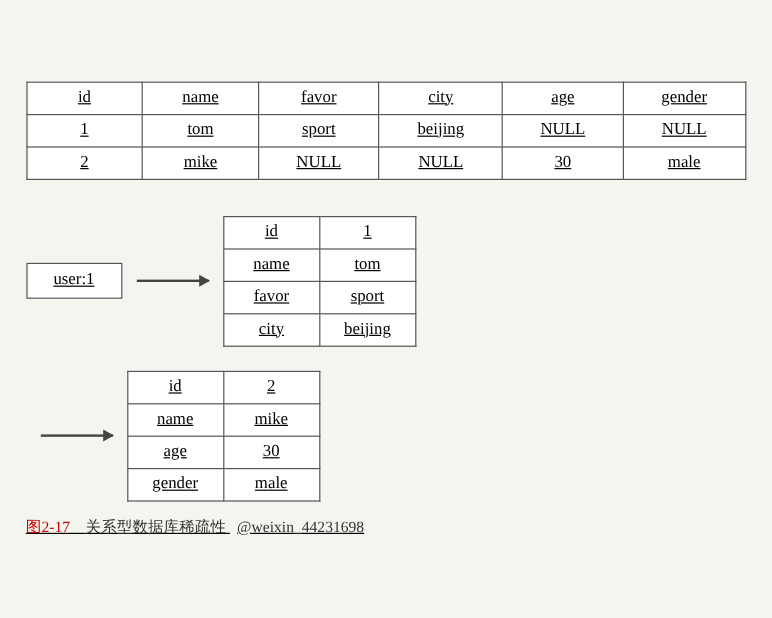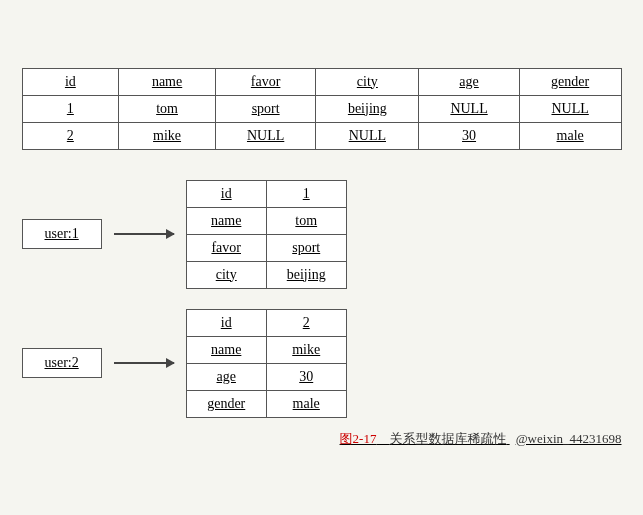--- a/index.html
+++ b/index.html
@@ -82,21 +82,21 @@
     }
     .detail-table td {
       border: 1px solid #555;
       padding: 5px 20px;
       text-align: center;
       background: #fff;
       min-width: 80px;
     }
 
     .caption {
-      text-align: right;
+      text-align: left;
       margin-top: 12px;
       font-size: 13px;
       color: #333;
     }
     .caption-red {
       color: #c00;
     }
   </style>
 </head>
 <body>
@@ -153,21 +153,20 @@
               <td>sport</td>
             </tr>
             <tr>
               <td>city</td>
               <td>beijing</td>
             </tr>
           </tbody>
         </table>
       </div>
       <div class="section-row">
-        <div class="user-box">user:2</div>
         <div class="arrow">
           <div class="arrow-line"></div>
         </div>
         <table class="detail-table">
           <tbody>
             <tr>
               <td>id</td>
               <td>2</td>
             </tr>
             <tr>

